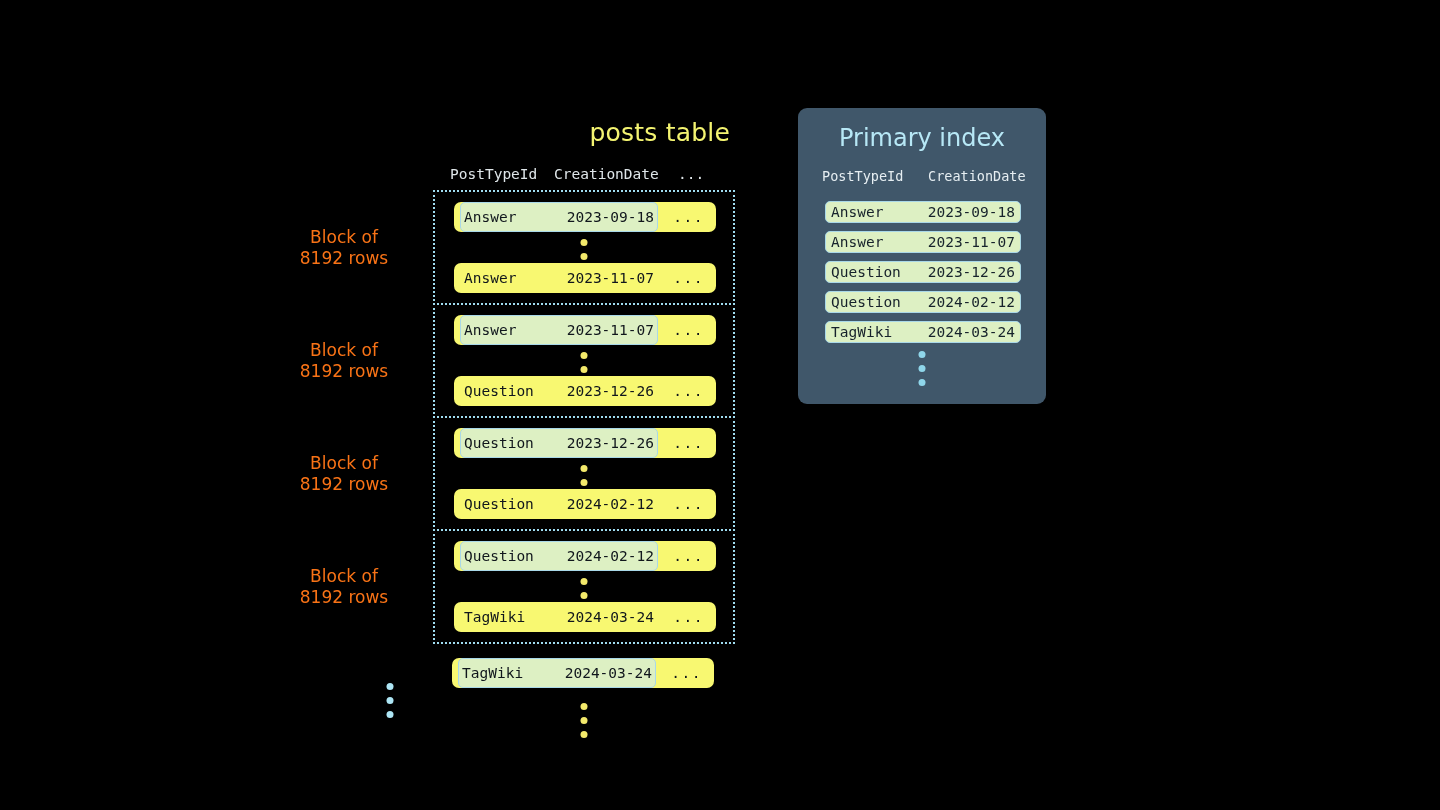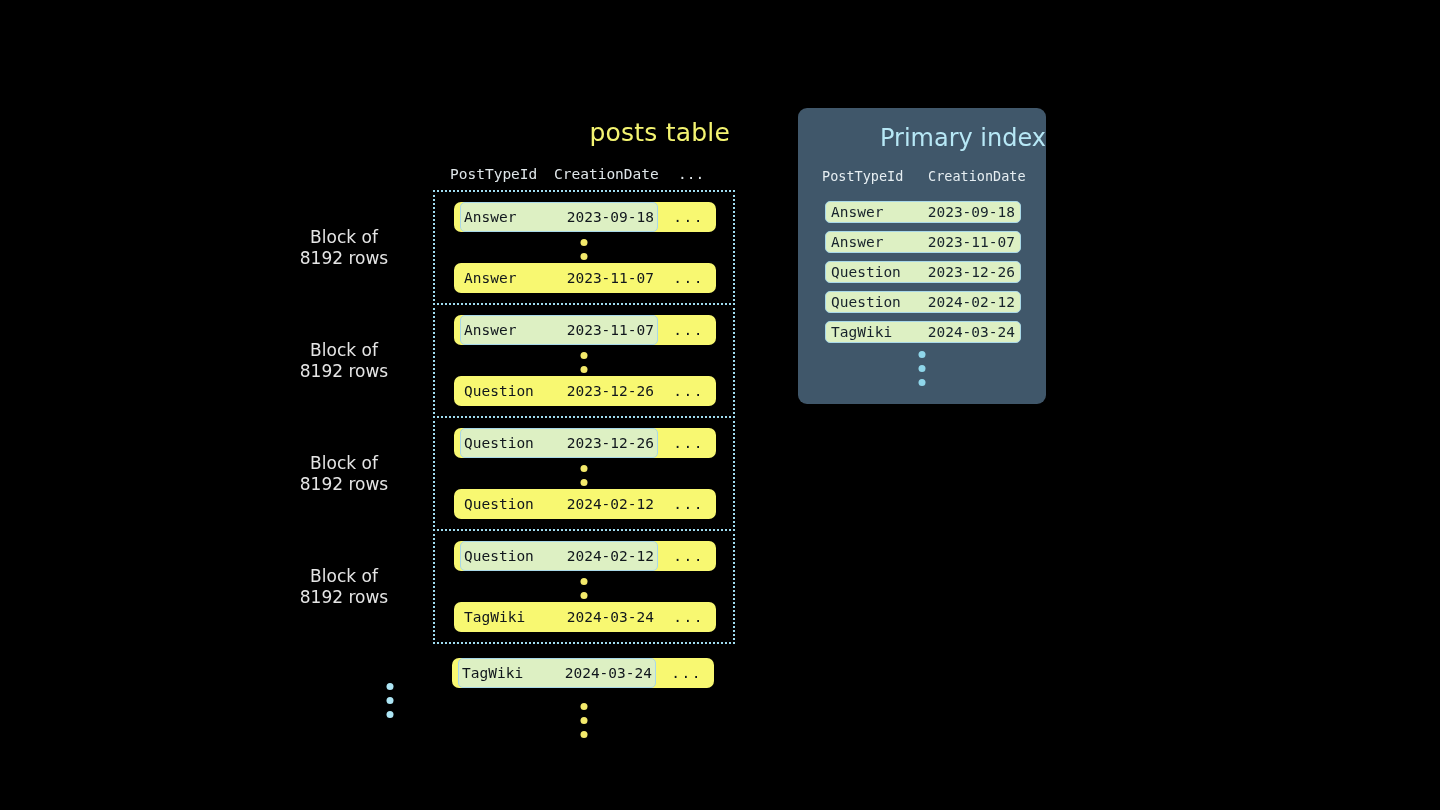--- a/index.html
+++ b/index.html
@@ -74,21 +74,21 @@
   }
 
   .block-label {
     position: absolute;
     right: 100%;
     top: 50%;
     transform: translateY(-50%);
     margin-right: 16px;
     width: 150px;
     text-align: center;
-    color: #e5e5e5;
+    color: #f97316;
     font-size: 17px;
     line-height: 21px;
     font-family: "DejaVu Sans", sans-serif;
     white-space: pre-line;
   }
 
   
   .row {
     position: absolute;
     left: 19px;
@@ -194,21 +194,21 @@
     height: 296px;
     background: #40576a;
     border-radius: 9px;
   }
 
   #index-title {
     position: absolute;
     top: 16px;
     left: 0;
     width: 100%;
-    text-align: right;
+    text-align: center;
     color: #b7e8f6;
     font-size: 24px;
     font-family: "DejaVu Sans", sans-serif;
   }
 
   #index-colheaders {
     position: absolute;
     top: 60px;
     left: 24px;
     width: 210px;

